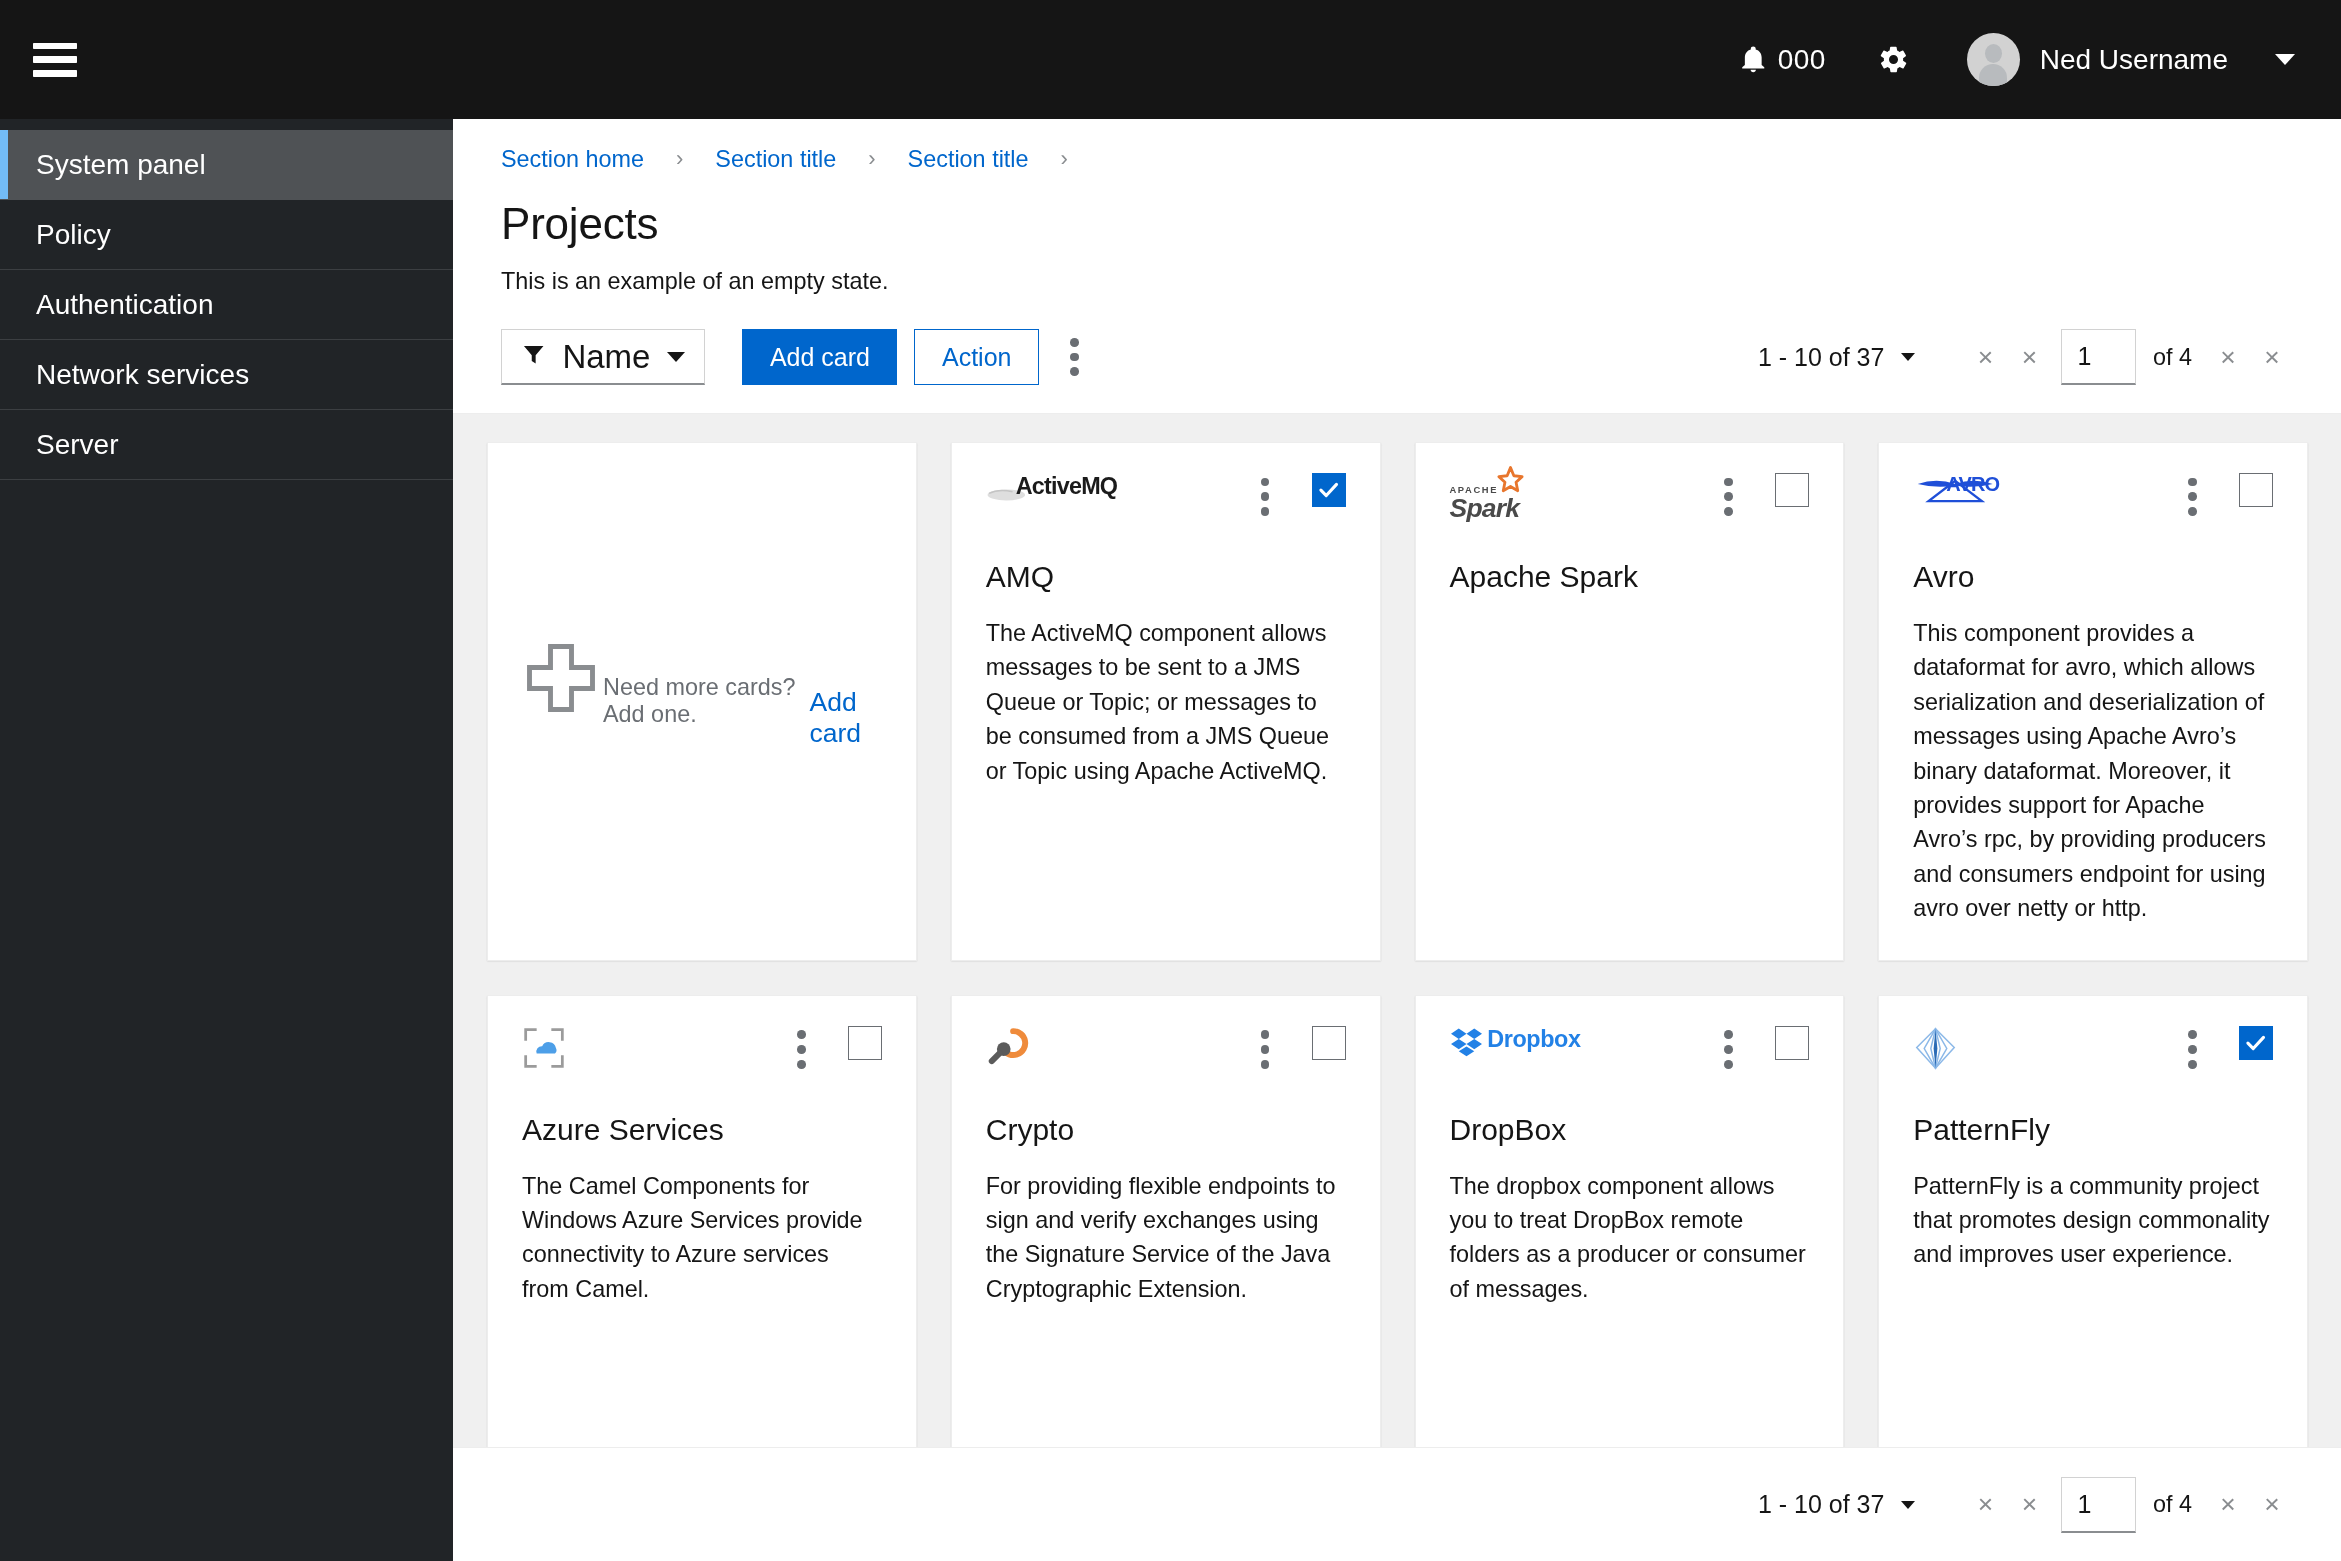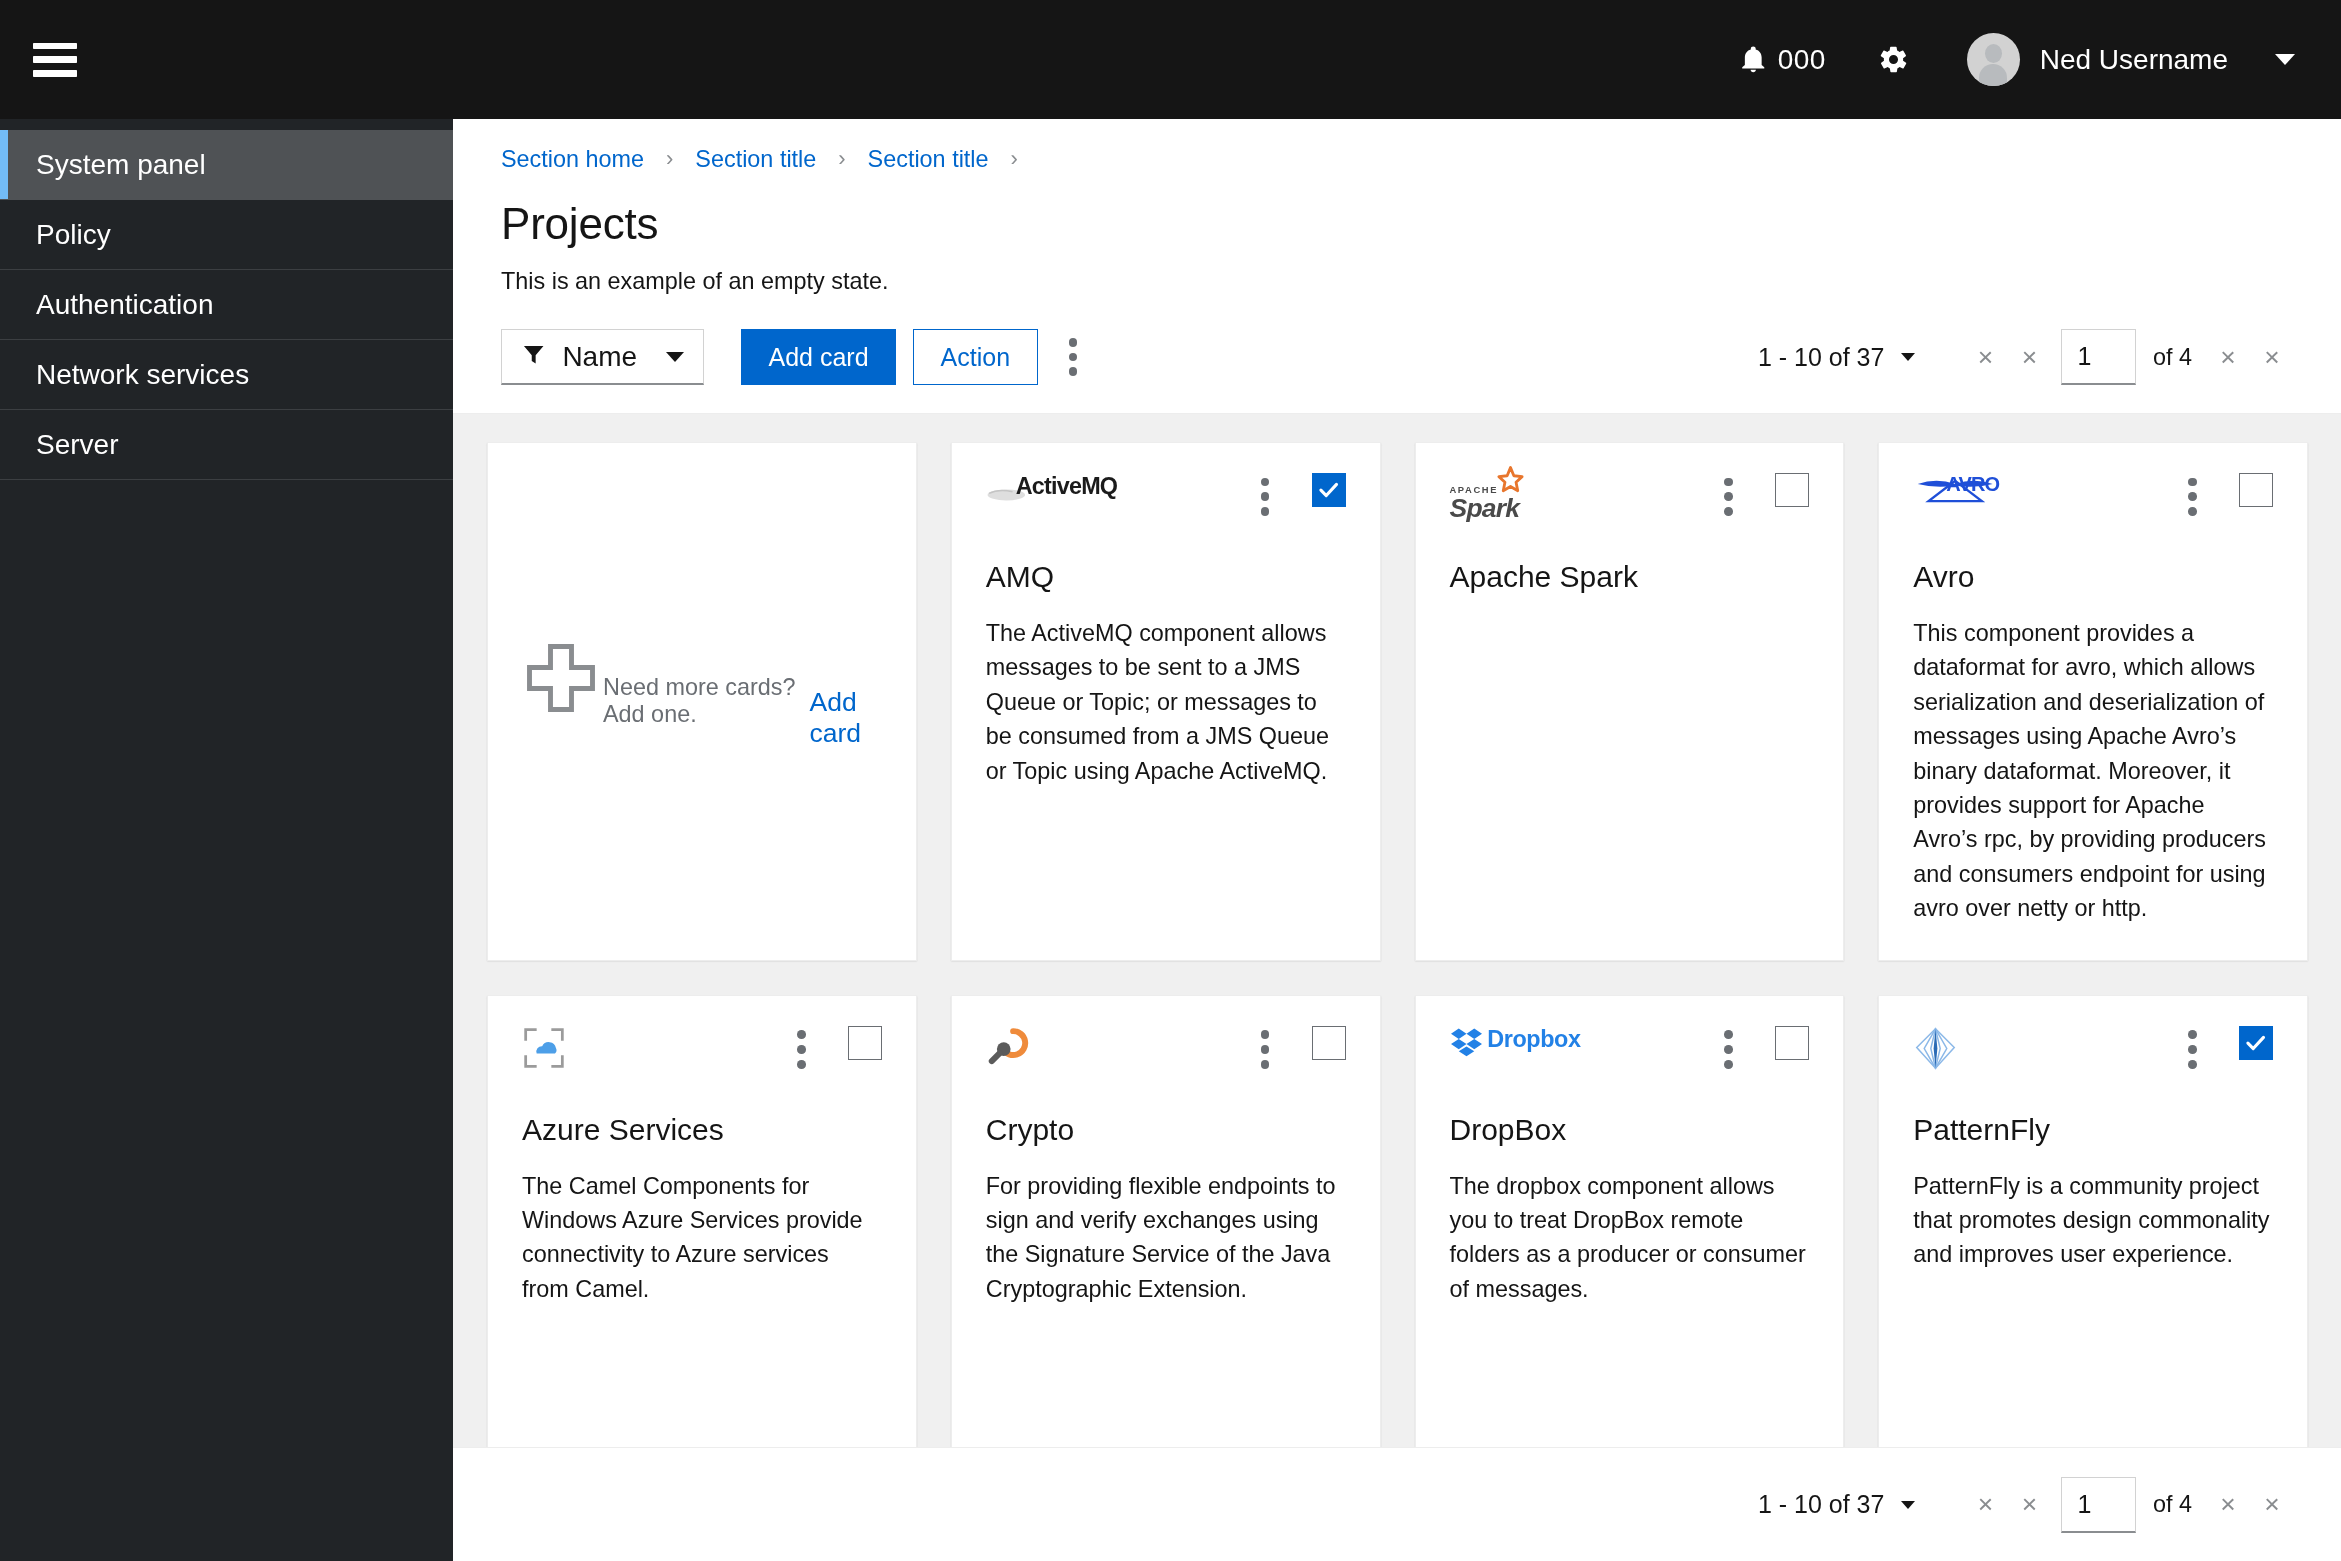--- a/index.html
+++ b/index.html
@@ -60,36 +60,36 @@
   }
   .nav-item.current { background: #4f5255; border-bottom-color: transparent; }
   .nav-item.current::before {
     content: ""; position: absolute; left: 0; top: 0; bottom: 0; width: 7.8px; background: #73bcf7;
   }
 
   
   .main { flex: 1 1 auto; background: #ffffff; display: flex; flex-direction: column; min-width: 0; }
 
   .page-header { padding: 26.5px 48px 0 48px; }
-  .breadcrumb { display: flex; align-items: center; font-size: 23.4px; gap: 8px; }
+  .breadcrumb { display: flex; align-items: center; font-size: 23.4px; gap: 18px; }
   .breadcrumb a { color: #06c; text-decoration: none; cursor: pointer; }
   .bc-sep { color: #8a8d90; margin: 0 14px; font-size: 22px; }
   .page-title { font-size: 44px; color: #151515; margin-top: 26.5px; font-weight: 400; letter-spacing: -0.2px; }
   .page-sub { font-size: 23.4px; color: #151515; margin-top: 19px; }
 
   
   .toolbar {
     display: flex; align-items: center; padding: 34px 48px 28px 48px; background: #ffffff;
   }
   .filter-select {
     display: flex; align-items: center; gap: 17px; height: 56px;
     border: 0.8px solid #d2d2d2; border-bottom: 2.3px solid #8a8d90;
     padding: 0 19px 0 20px; background: #fff; cursor: pointer; min-width: 203px;
   }
-  .filter-label { font-size: 28px; color: #151515; }
+  .filter-label { font-size: 33px; color: #151515; }
   .select-caret {
     width: 0; height: 0; border-left: 9.4px solid transparent; border-right: 9.4px solid transparent;
     border-top: 10px solid #151515; margin-left: auto;
   }
   .btn {
     height: 56px; font-size: 25px; padding: 0 26.5px; cursor: pointer;
     display: flex; align-items: center; justify-content: center; border: 0.8px solid transparent;
     font-family: "Liberation Sans", sans-serif; white-space: nowrap;
   }
   .btn-primary { background: #06c; color: #fff; margin-left: 37px; }

